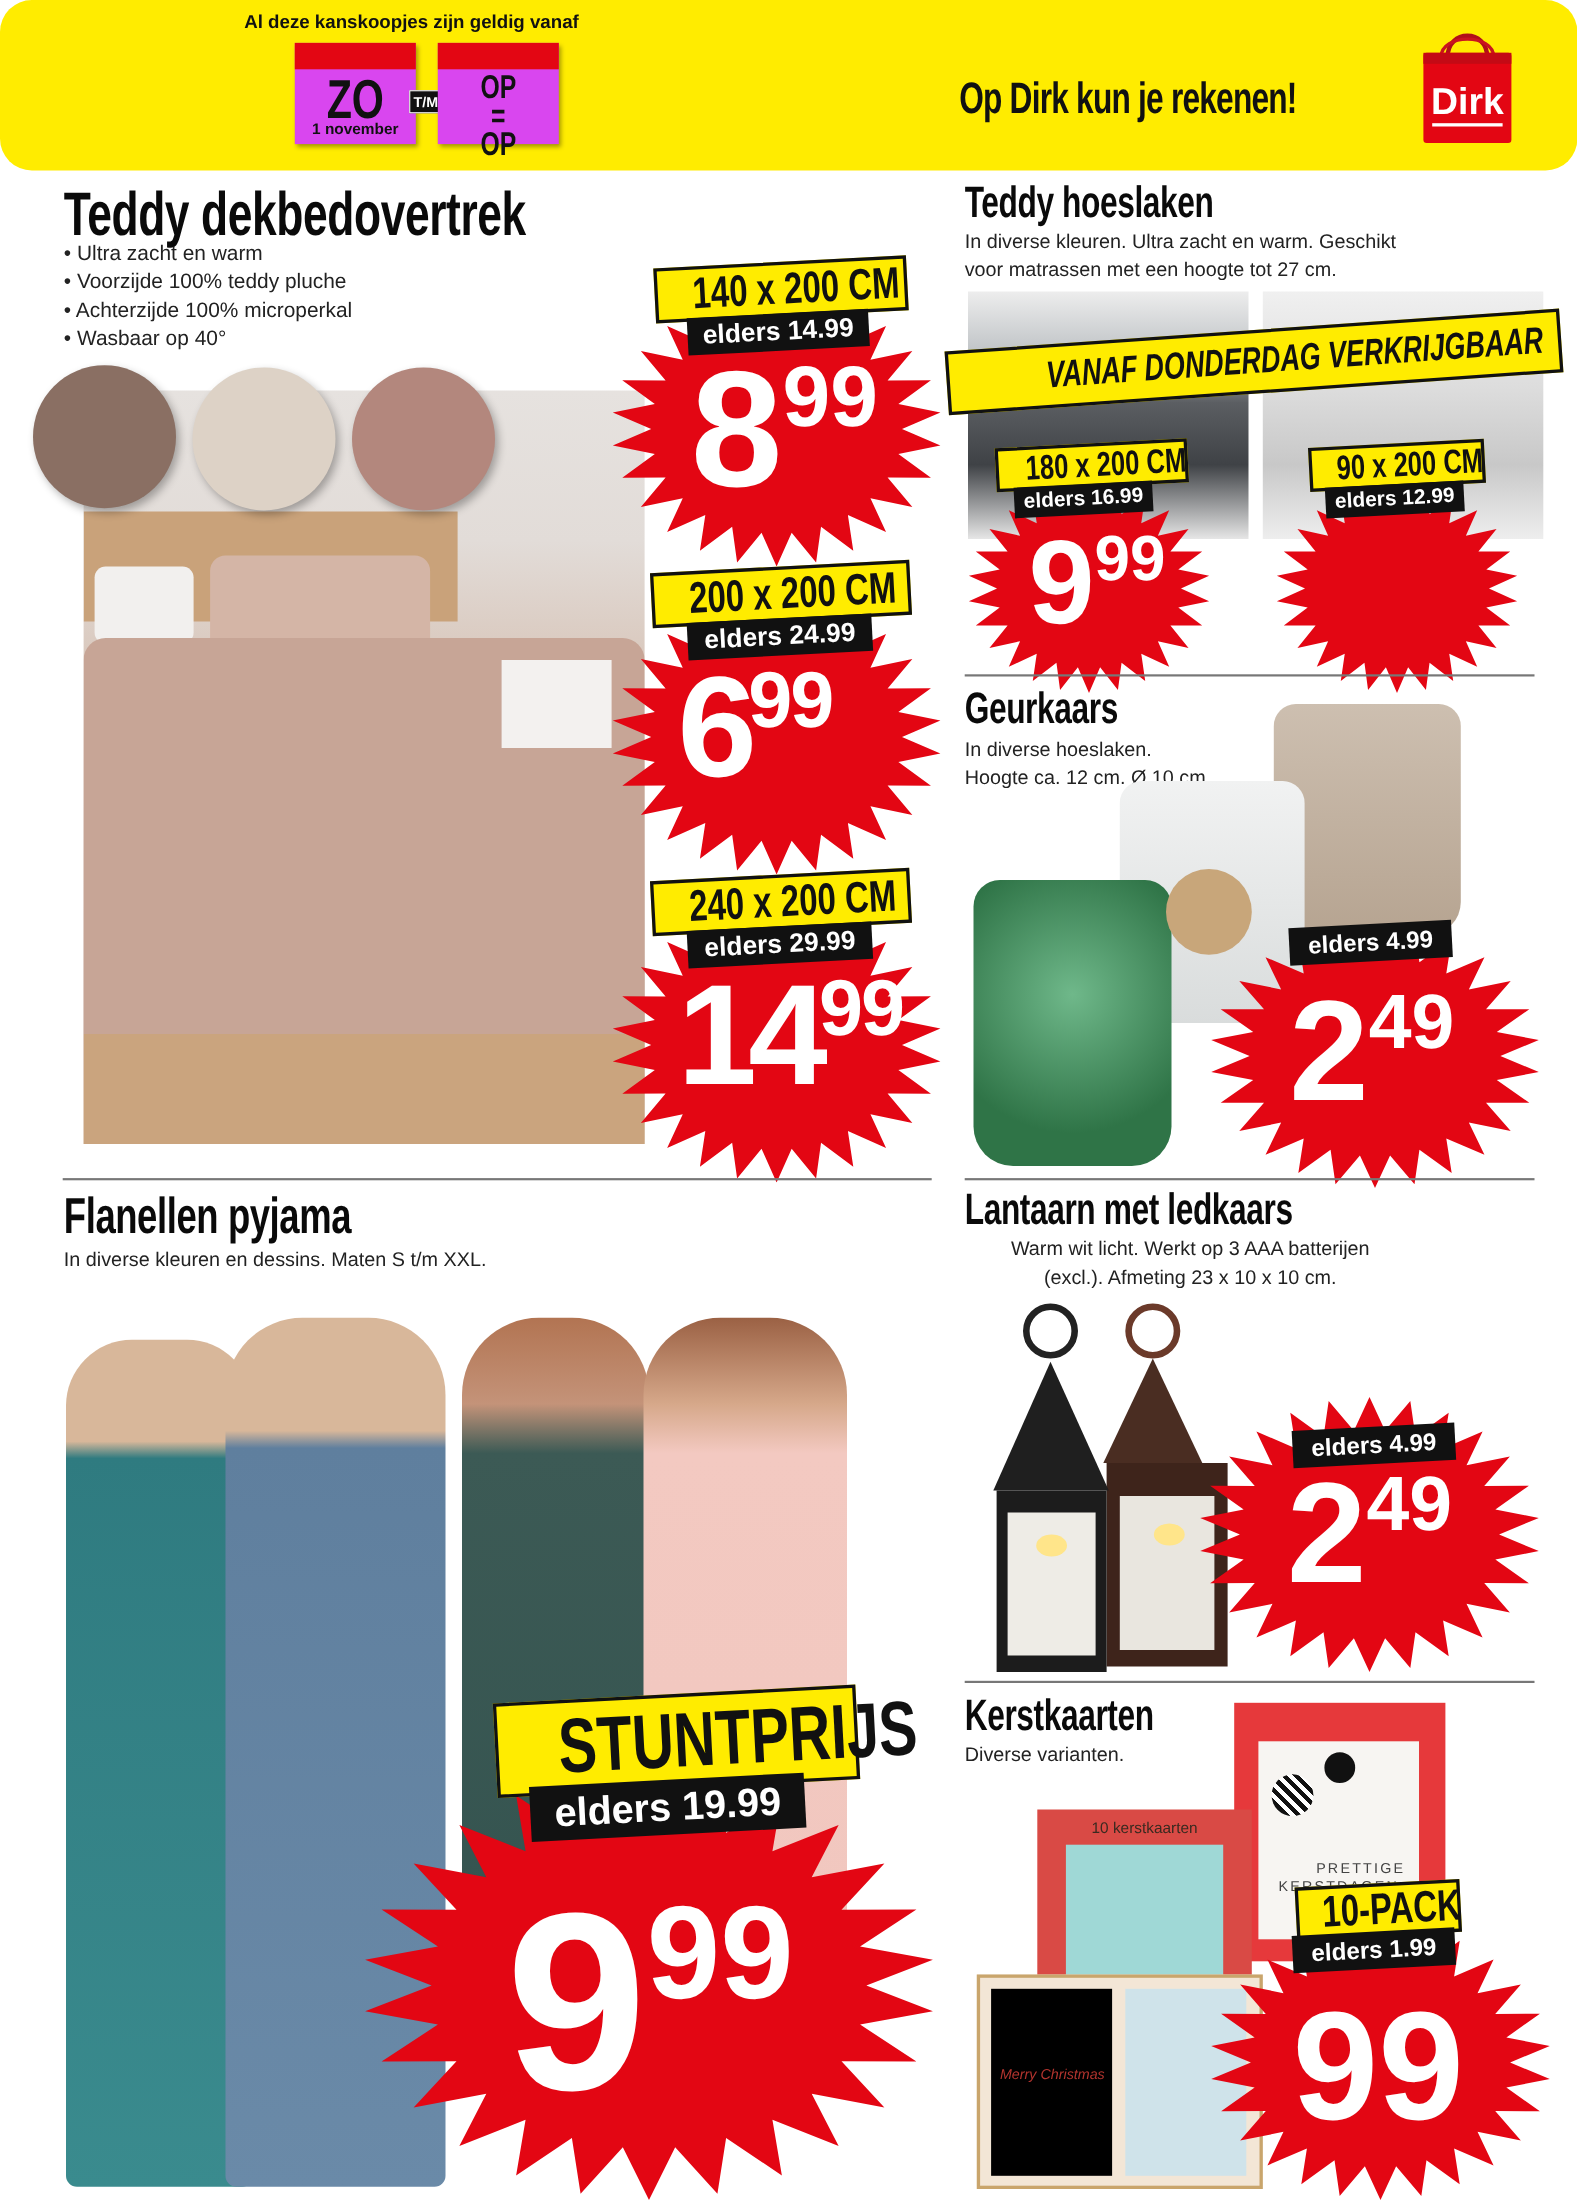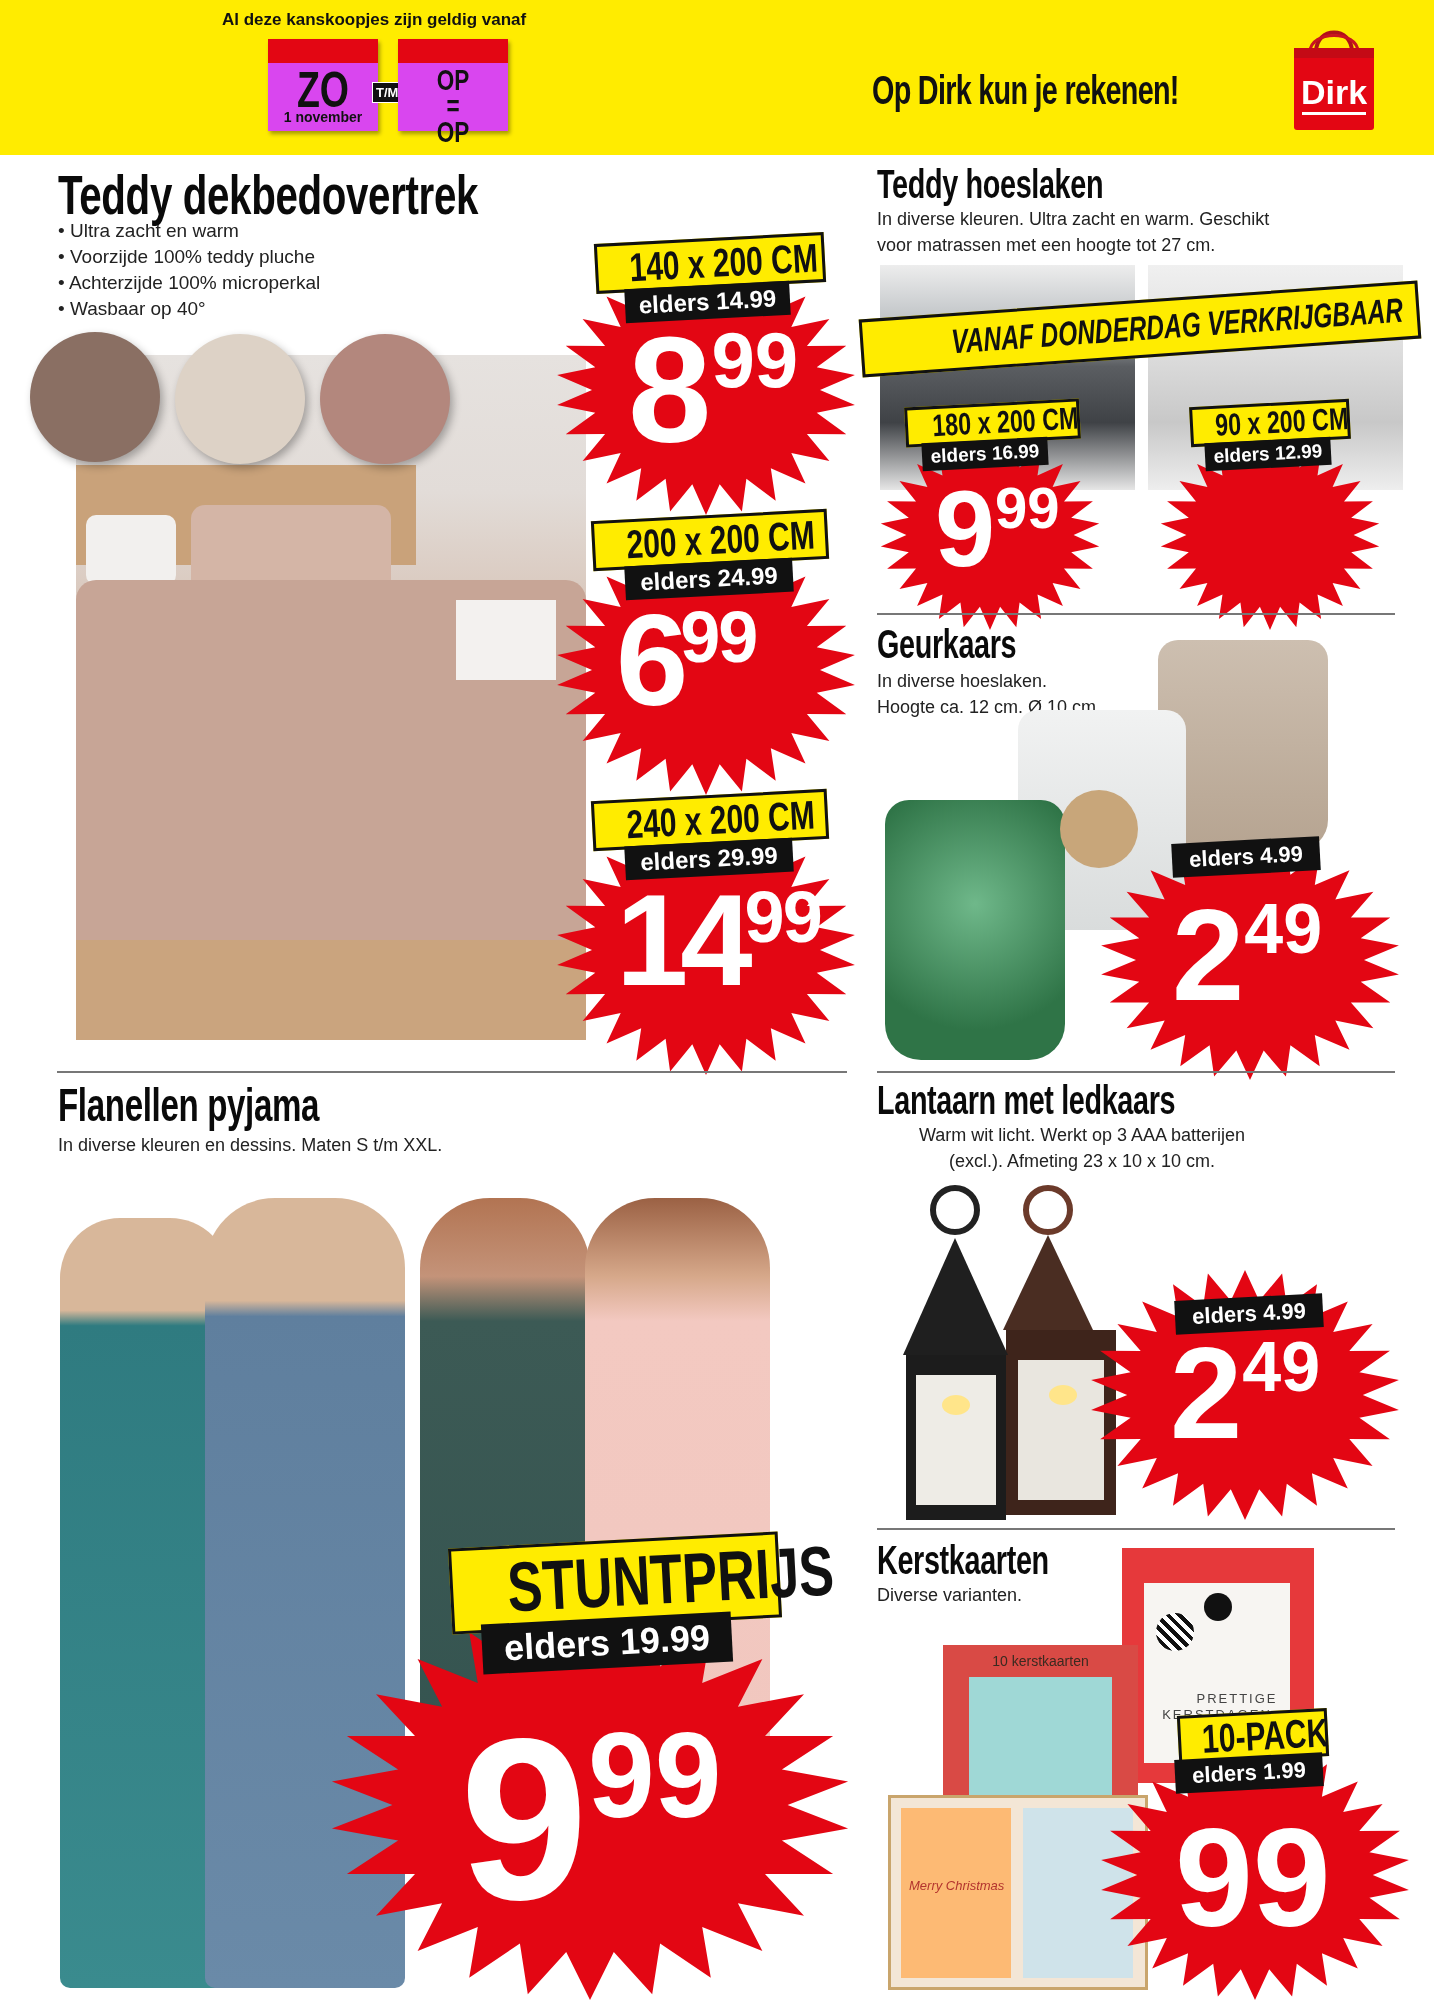--- a/index.html
+++ b/index.html
@@ -1,20 +1,20 @@
 <!DOCTYPE html>
 <html><head>
 <meta charset="utf-8">
 <style>
   * { box-sizing: border-box; margin: 0; padding: 0; }
   html, body { width: 1434px; height: 2000px; background: #ffffff; overflow: hidden; }
   body { position: relative; font-family: "Liberation Sans", sans-serif; color: #111; }
 
   
-  .header { position: absolute; left: 0; top: 0; width: 1434px; height: 155px; background: #ffec00; }
+  .header { position: absolute; left: 0; top: 0; width: 1434px; height: 155px; background: #ffec00; border-radius: 29px; }
   .header .valid-text { position: absolute; left: 222px; top: 10px; font-size: 17px; font-weight: 700; color: #111; }
   .cal { position: absolute; top: 39px; width: 110px; height: 92px; background: #d946ef; box-shadow: 2px 3px 4px rgba(0,0,0,0.35); }
   .cal .cal-top { height: 24px; background: #e30613; }
   .cal .cal-main { position: absolute; left: 0; right: 0; top: 26px; text-align: center; font-size: 50px; font-weight: 700; line-height: 50px; transform: scaleX(0.75); }
   .cal .cal-sub { position: absolute; left: 0; right: 0; bottom: 6px; text-align: center; font-size: 14px; font-weight: 700; }
   .cal .op-stack { position: absolute; left: 0; right: 0; top: 28px; text-align: center; font-size: 30px; font-weight: 700; line-height: 26px; transform: scaleX(0.75); }
   .tm-badge { position: absolute; left: 372px; top: 82px; background: #111; color: #fff; font-size: 13px; font-weight: 700; padding: 2px 3px; border: 1px solid #fff; }
   .slogan { position: absolute; left: 872px; top: 68px; font-size: 40px; font-weight: 700; letter-spacing: -1px; transform: scaleX(0.72); transform-origin: left center; white-space: nowrap; }
   .dirk-bag { position: absolute; left: 1288px; top: 22px; width: 92px; height: 110px; }
 
@@ -245,21 +245,21 @@
     <div style="position:absolute; left:60px; top:10px; width:28px; height:28px; border-radius:50%; background:#111;"></div>
     <div style="position:absolute; left:0; right:0; top:108px; text-align:center; font-size:13px; letter-spacing:2px; color:#444;padding-left:40px;">PRETTIGE</div>
     <div style="position:absolute; left:0; right:0; top:124px; text-align:center; font-size:13px; letter-spacing:2px; color:#444;">KERSTDAGEN</div>
   </div>
 </div>
 <div class="img" style="left:943px; top:1645px; width:195px; height:190px; background:#d94a45;">
   <div style="position:absolute; left:0; right:0; top:8px; text-align:center; font-size:14px; font-weight:400; color:#3a2a20;">10 kerstkaarten</div>
   <div style="position:absolute; left:26px; top:32px; width:143px; height:150px; background:#9fd8d6;"></div>
 </div>
 <div class="img" style="left:888px; top:1795px; width:260px; height:195px; background:#f3e6d6; border:3px solid #c9a56c;">
-  <div style="position:absolute; left:10px; top:10px; width:110px; height:170px; background:#fdba74;">
+  <div style="position:absolute; left:10px; top:10px; width:110px; height:170px; background:#000000;">
     <div style="position:absolute; left:8px; top:70px; font-size:13px; font-style:italic; color:#b3342e;">Merry Christmas</div>
   </div>
   <div style="position:absolute; left:132px; top:10px; width:110px; height:170px; background:#cfe3ea;"></div>
 </div>
 
 <div class="burst" style="left:1100px; top:1750px; width:310px; height:250px;">
   <svg width="310" height="250" viewBox="0 0 310 250">
       <polygon class="star" points="155.0,0.0 169.2,30.7 192.1,3.6 196.8,36.2 227.0,14.3 221.9,46.8 257.8,31.4 243.2,62.0 282.6,54.0 259.3,80.9 299.9,80.7 269.4,102.3 308.9,109.9 272.8,125.0 308.9,140.1 269.4,147.7 299.9,169.3 259.3,169.1 282.6,196.0 243.2,188.0 257.8,218.6 221.9,203.2 227.0,235.7 196.8,213.8 192.1,246.4 169.2,219.3 155.0,250.0 140.8,219.3 117.9,246.4 113.2,213.8 83.0,235.7 88.1,203.2 52.2,218.6 66.8,188.0 27.4,196.0 50.7,169.1 10.1,169.3 40.6,147.7 1.1,140.1 37.2,125.0 1.1,109.9 40.6,102.3 10.1,80.7 50.7,80.9 27.4,54.0 66.8,62.0 52.2,31.4 88.1,46.8 83.0,14.3 113.2,36.2 117.9,3.6 140.8,30.7" fill="#e30613"></polygon>
     </svg>
   <div class="price" style="left:75px; top:58px; font-size:140px;">

